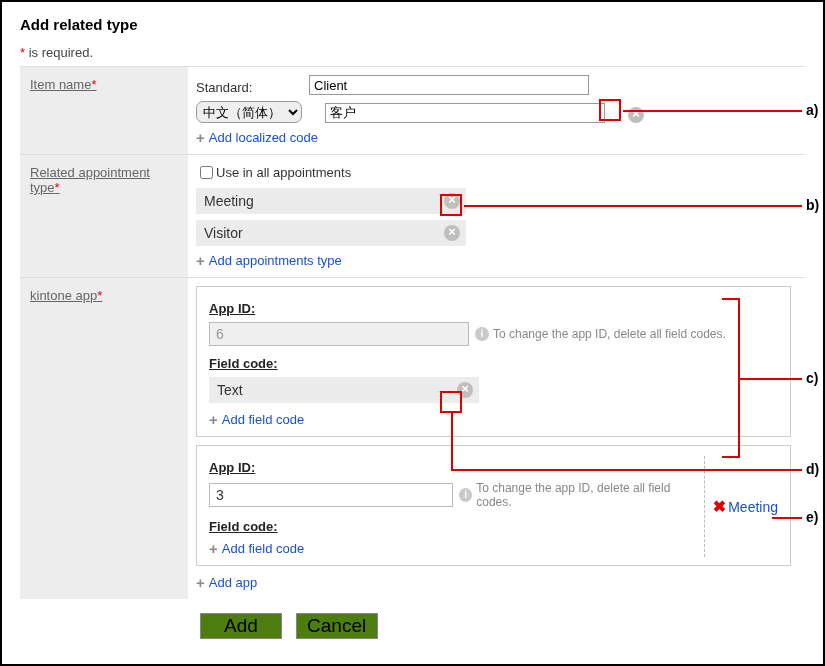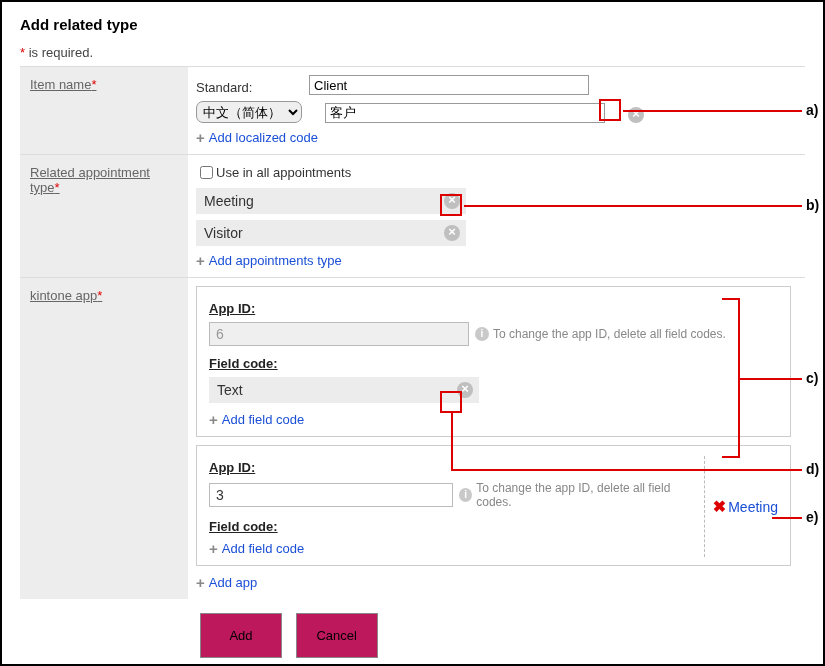--- a/index.html
+++ b/index.html
@@ -80,22 +80,22 @@
   .remove-link {
     color: #1a4fd6; font-size: 14px; display: inline-flex; align-items: center; gap: 2px;
     cursor: pointer;
   }
   .remove-x { color: #d00; font-size: 16px; font-weight: bold; }
   .panel2 { display: flex; }
   .panel2-main { flex: 1; padding-right: 10px; }
   .panel2-side { border-left: 1px dashed #bbb; padding-left: 8px; display: flex; align-items: center; }
   .btn-row { margin-top: 14px; padding-left: 180px; }
   button.btn {
-    border: 1px solid #888; background: #be185d; font-size: 13px;
-    padding: 14px 0; width: 82px; cursor: pointer;
+    border: 1px solid #888; background: #4d7c0f; font-size: 19px;
+    padding: 1px 0; width: 82px; cursor: pointer;
   }
   .red-box { border: 2px solid #d00; padding: 2px; position: absolute; z-index: 5; }
   .callout-line { position: absolute; background: #d00; height: 2px; z-index: 4; }
   .callout-bracket-v { position: absolute; background: #d00; width: 2px; z-index: 4; }
   .callout-label { position: absolute; font-size: 14px; font-weight: bold; color: #000; z-index: 6; }
 </style>
 </head>
 <body>
 
 <div class="outer">

